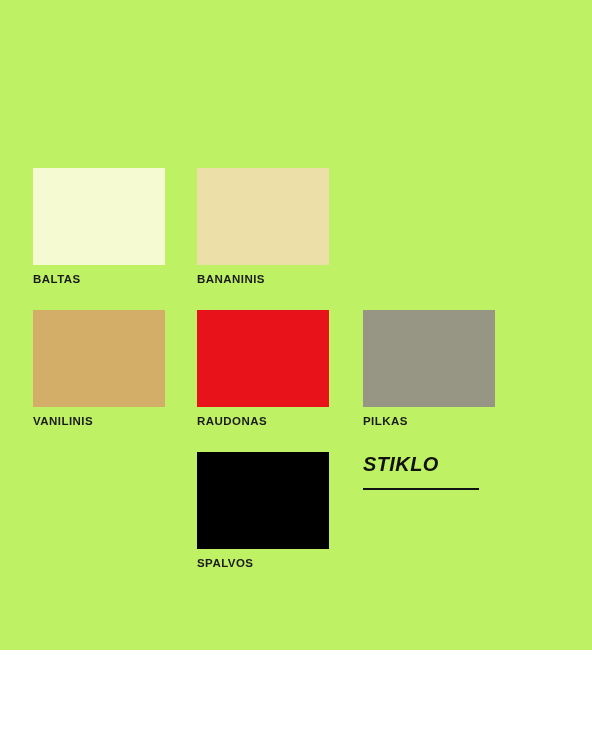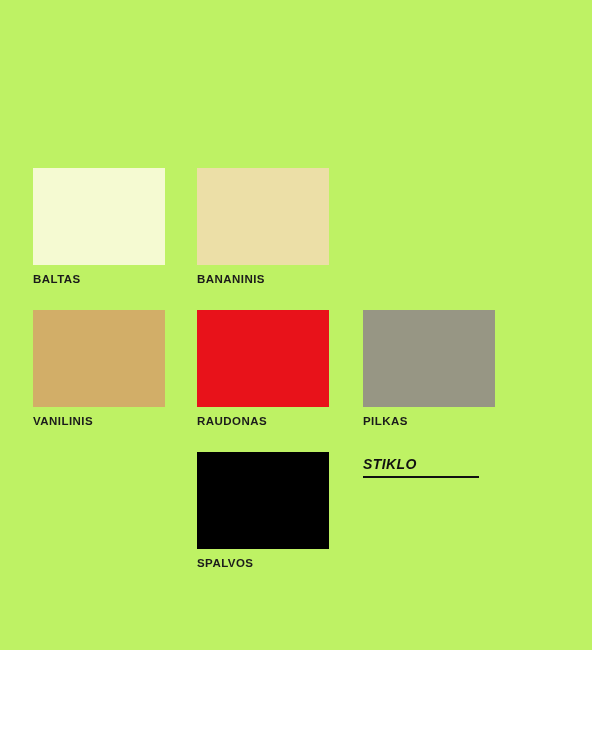--- a/index.html
+++ b/index.html
@@ -64,31 +64,31 @@
   }
 
   
   .title-block {
     position: absolute;
     left: 330px;
     top: 0px;
     width: 150px;
   }
   .title-line {
-    font-size: 14px;
+    font-size: 20px;
     font-weight: bold;
     font-style: italic;
     letter-spacing: 0.4px;
     color: #111111;
     line-height: 24px;
     white-space: nowrap;
     display: block;
     width: 116px;
     border-bottom: 2px solid #111111;
-    padding-bottom: 0px;
+    padding-bottom: 12px;
     margin-bottom: 14px;
   }
   .title-line.second {
     width: 122px;
   }
 </style>
 </head>
 <body>
 
 <div id="sheet">

